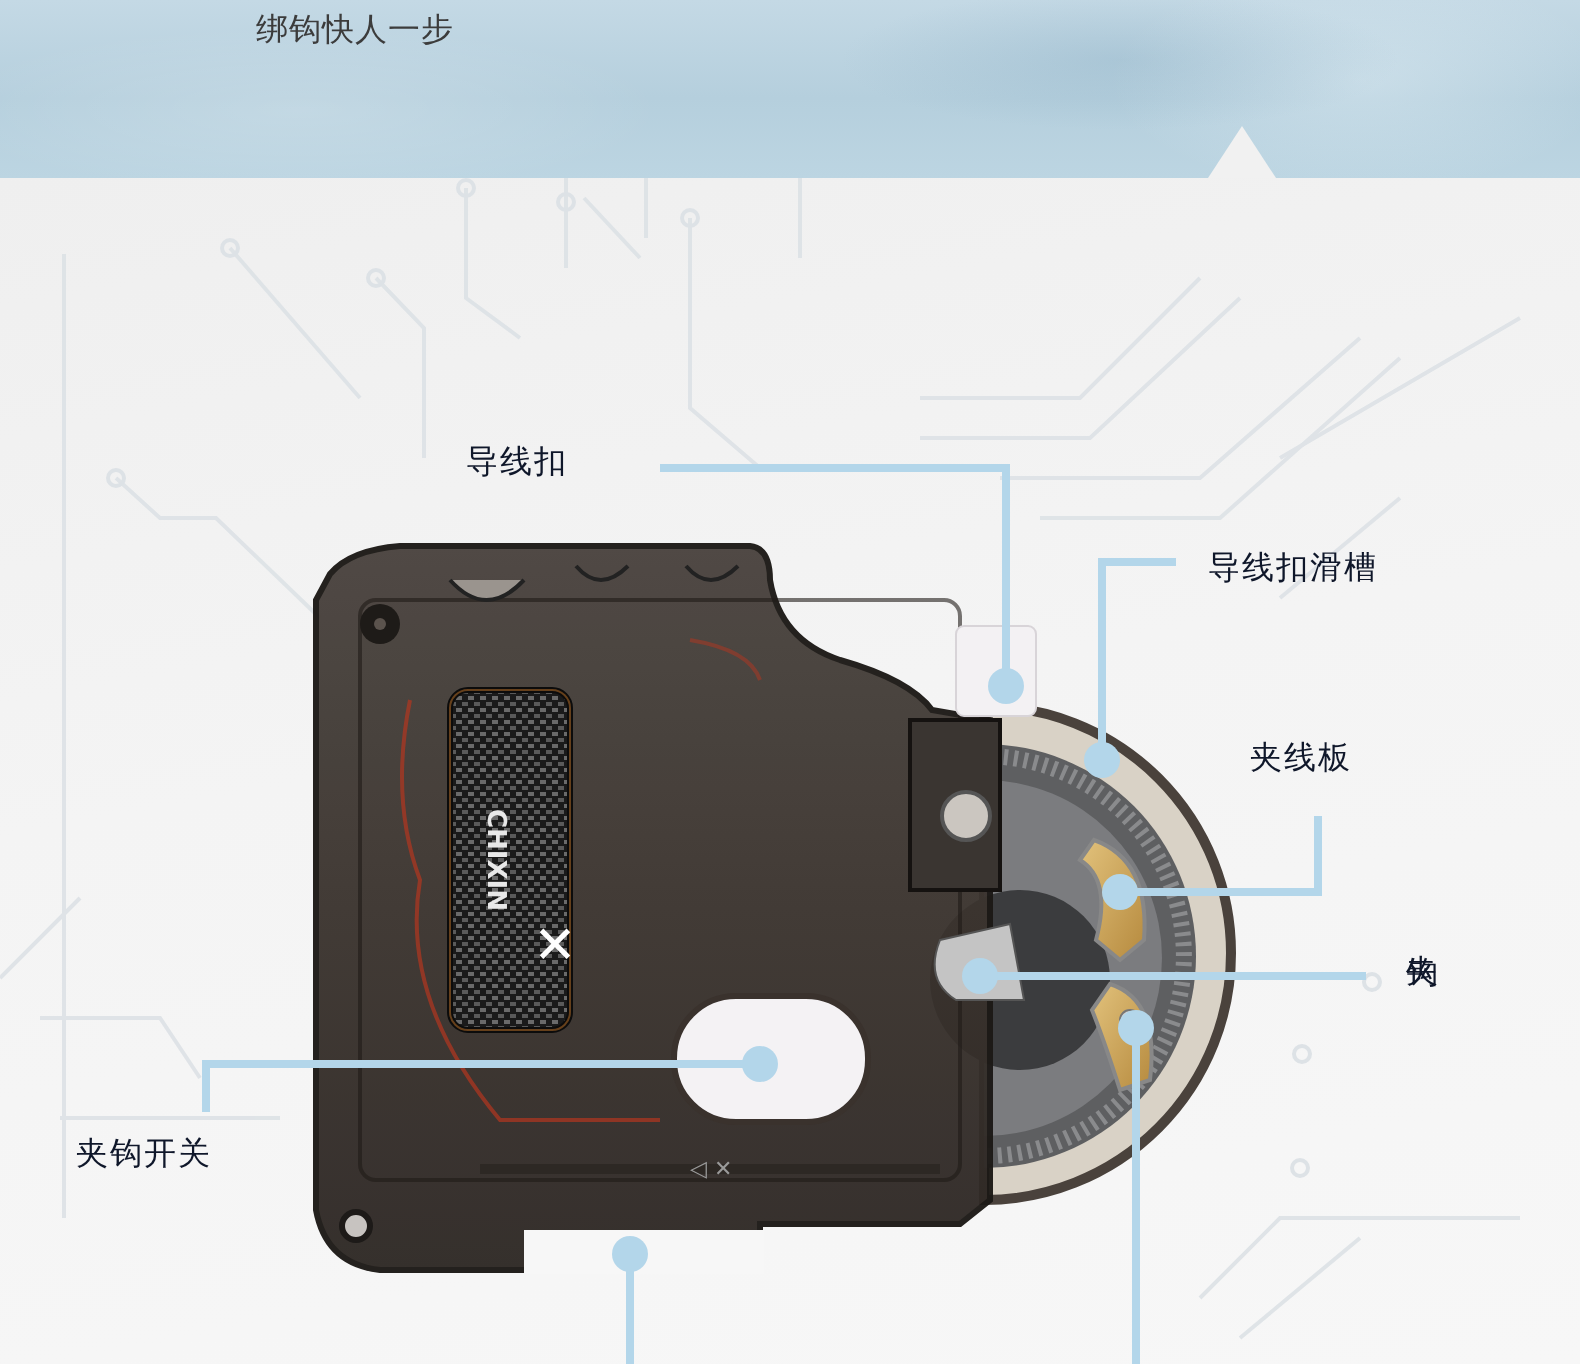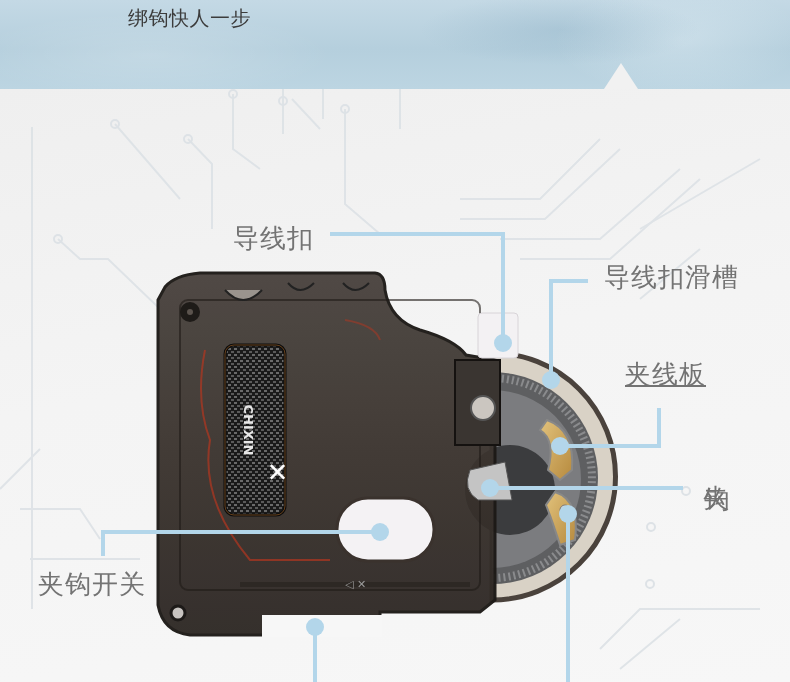--- a/index.html
+++ b/index.html
@@ -15,31 +15,31 @@
       radial-gradient(ellipse 200px 50px at 560px 30px, rgba(120,160,185,0.25), transparent 70%),
       radial-gradient(ellipse 180px 80px at 680px 40px, rgba(235,245,250,0.35), transparent 70%),
       linear-gradient(180deg, #c4d9e5 0%, #b5cfdd 55%, #bcd5e2 100%);
   }
   .banner-notch {
     position: absolute; left: 604px; top: 63px; width: 0; height: 0;
     border-left: 17px solid transparent; border-right: 17px solid transparent;
     border-bottom: 26px solid #f1f1f1;
   }
   .tagline {
-    position: absolute; left: 128px; top: 5px; font-size: 20px; color: #3c3c3c;
+    position: absolute; left: 128px; top: 5px; font-size: 16px; color: #3c3c3c;
     letter-spacing: 0.5px;
     text-align: right;
   }
   .stage {
     position: absolute; left: 0; top: 89px; width: 790px; height: 593px;
     background: linear-gradient(170deg, #efefef 0%, #f4f4f4 45%, #f7f7f7 100%);
   }
   .circuit { position: absolute; left: 0; top: 0; }
   .label {
-    position: absolute; font-size: 26px; color: #737373; font-weight: 500;
+    position: absolute; font-size: 16px; color: #0f172a; font-weight: 500;
     letter-spacing: 1px; white-space: nowrap;
   }
   .label.vertical { writing-mode: vertical-rl; letter-spacing: 2px; }
   .callouts { position: absolute; left: 0; top: 0; pointer-events: none; }
   .device { position: absolute; left: 0; top: 0; }
 </style>
 </head>
 <body>
 
 <div class="banner">
@@ -180,16 +180,16 @@
     <circle cx="551" cy="380" r="9"></circle>
     <circle cx="560" cy="446" r="9"></circle>
     <circle cx="490" cy="488" r="9"></circle>
     <circle cx="380" cy="532" r="9"></circle>
     <circle cx="315" cy="627" r="9"></circle>
     <circle cx="568" cy="514" r="9"></circle>
   </g>
 </svg>
 
 <div class="label" style="left:233px; top:221px;">导线扣</div>
-<div class="label" style="left:604px; top:260px;">导线扣滑槽</div>
-<div class="label" style="left:625px; top:357px;text-decoration:underline;">夹线板</div>
+<div class="label" style="left:604px; top:274px;">导线扣滑槽</div>
+<div class="label" style="left:625px; top:369px;">夹线板</div>
 <div class="label vertical" style="left:700px; top:464px;">夹钩</div>
 <div class="label" style="left:38px; top:567px;">夹钩开关</div>
 
 </body></html>

